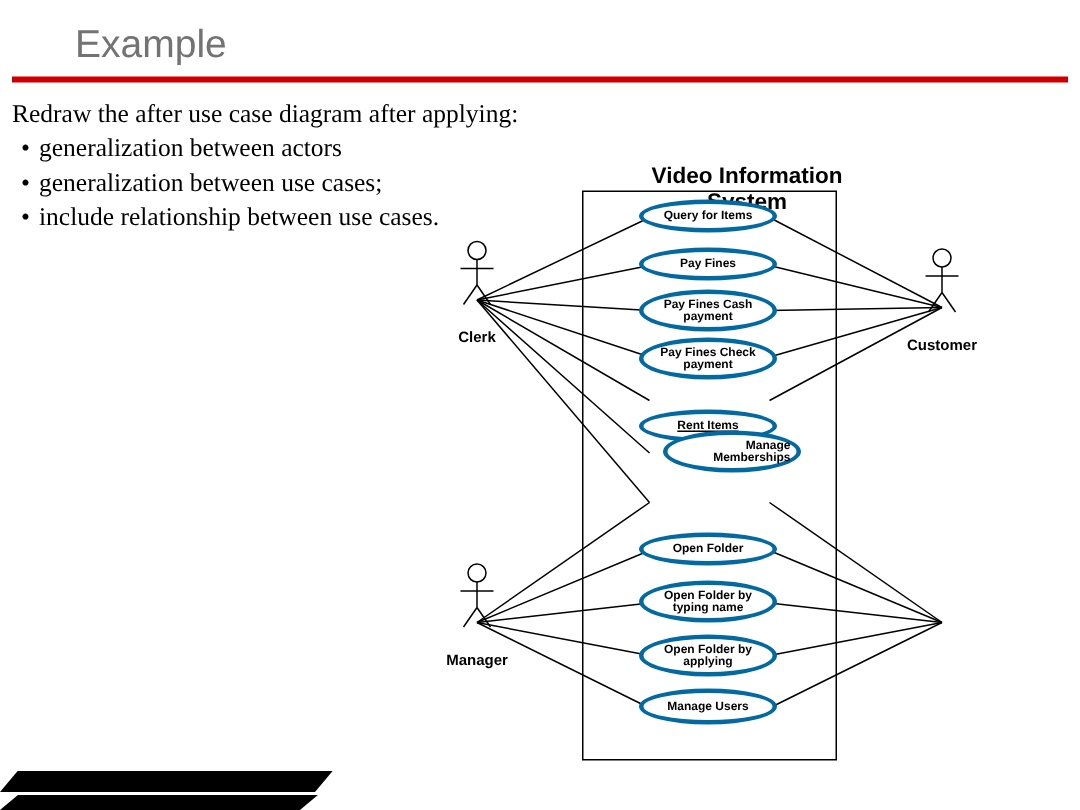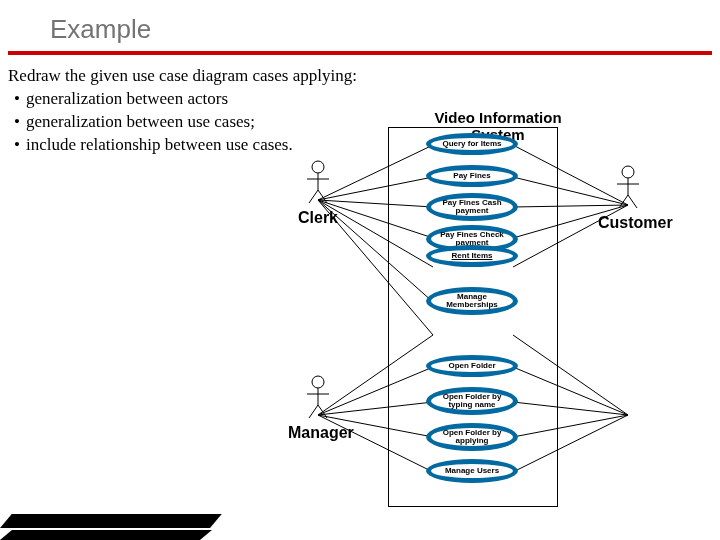--- a/index.html
+++ b/index.html
@@ -5,37 +5,37 @@
   * { margin: 0; padding: 0; box-sizing: border-box; }
   body { width: 720px; height: 540px; font-family: "Times New Roman", serif; background: #fff; position: relative; overflow: hidden; }
   .title { font-family: Arial, sans-serif; color: #737373; font-size: 26px; padding: 14px 0 6px 50px; }
   .redline { height: 4px; background: #c00; margin: 0 8px 10px 8px; }
   .instructions { font-size: 17px; padding: 0 0 0 8px; line-height: 1.35; }
   .bullet { display: flex; }
   .bullet .dot { width: 18px; text-align: center; }
   .diagram { position: absolute; left: 258px; top: 105px; width: 430px; height: 408px; }
   .system-box { position: absolute; left: 130px; top: 22px; width: 170px; height: 380px; border: 1px solid #000; }
   .system-title { position: absolute; left: 150px; top: 4px; width: 180px; text-align: center; font-family: Arial, sans-serif; font-weight: bold; font-size: 15px; }
-  .usecase { position: absolute; border: 5px solid #0369a1; border-radius: 50%; font-family: Arial, sans-serif; font-weight: bold; font-size: 8px; display: flex; align-items: center; justify-content: center; text-align: center; line-height: 1.05; padding: 0 4px; background: #fff; }
+  .usecase { position: absolute; border: 3px solid #0369a1; border-radius: 50%; font-family: Arial, sans-serif; font-weight: bold; font-size: 8px; display: flex; align-items: center; justify-content: center; text-align: center; line-height: 1.05; padding: 0 4px; background: #fff; }
   .actor { position: absolute; width: 60px; text-align: center; }
   .actor svg { display: block; margin: 0 auto; }
-  .actor-label { font-family: Arial, sans-serif; font-weight: bold; font-size: 16px; margin-top: 5px; }
+  .actor-label { font-family: Arial, sans-serif; font-weight: bold; font-size: 10px; margin-top: 16px; }
   .assoc { position: absolute; stroke: #000; stroke-width: 1; }
   .decor { position: absolute; left: 0; bottom: 0; width: 240px; height: 60px; }
   .decor::before { content: ""; position: absolute; left: 0; bottom: 12px; width: 210px; height: 14px; background: #000; transform: skewX(-40deg); transform-origin: left bottom; }
   .decor::after { content: ""; position: absolute; left: 0; bottom: 0; width: 200px; height: 10px; background: #000; transform: skewX(-50deg); transform-origin: left bottom; }
 </style>
 </head>
 <body>
 
 <div class="title">Example</div>
 <div class="redline"></div>
 
 <div class="instructions">
-  <div>Redraw the given use case diagram cases applying:</div>
+  <div>Redraw the after use case diagram after applying:</div>
   <div class="bullet">
       <span class="dot">•</span>
       <span>generalization between actors</span>
     </div>
   <div class="bullet">
       <span class="dot">•</span>
       <span>generalization between use cases;</span>
     </div>
   <div class="bullet">
       <span class="dot">•</span>
@@ -75,22 +75,22 @@
     <line x1="370" y1="310" x2="255" y2="332"></line>
     <line x1="370" y1="310" x2="255" y2="367"></line>
   </svg>
 
   <div class="usecase" style="left:168px;top:28px;width:92px;height:22px;">Query for Items</div>
   <div class="usecase" style="left:168px;top:60px;width:92px;height:22px;">Pay Fines</div>
   <div class="usecase" style="left:168px;top:88px;width:92px;height:28px;">Pay Fines
 Cash payment</div>
   <div class="usecase" style="left:168px;top:120px;width:92px;height:28px;">Pay Fines
 Check payment</div>
-  <div class="usecase" style="left:168px;top:140px;width:92px;height:22px;text-decoration:underline;">Rent Items</div>
-  <div class="usecase" style="left:168px;top:182px;width:92px;height:28px;">Manage
+  <div class="usecase" style="left:168px;top:168px;width:92px;height:22px;text-decoration:underline;">Rent Items</div>
+  <div class="usecase" style="left:184px;top:182px;width:92px;height:28px;text-align:right;">Manage
 Memberships</div>
   <div class="usecase" style="left:168px;top:250px;width:92px;height:22px;">Open Folder</div>
   <div class="usecase" style="left:168px;top:282px;width:92px;height:28px;">Open Folder by
 typing name</div>
   <div class="usecase" style="left:168px;top:318px;width:92px;height:28px;">Open Folder by
 applying</div>
   <div class="usecase" style="left:168px;top:354px;width:92px;height:24px;">Manage Users</div>
 
   <div class="actor" style="left:30px;top:55px;">
     <svg width="30" height="44">

